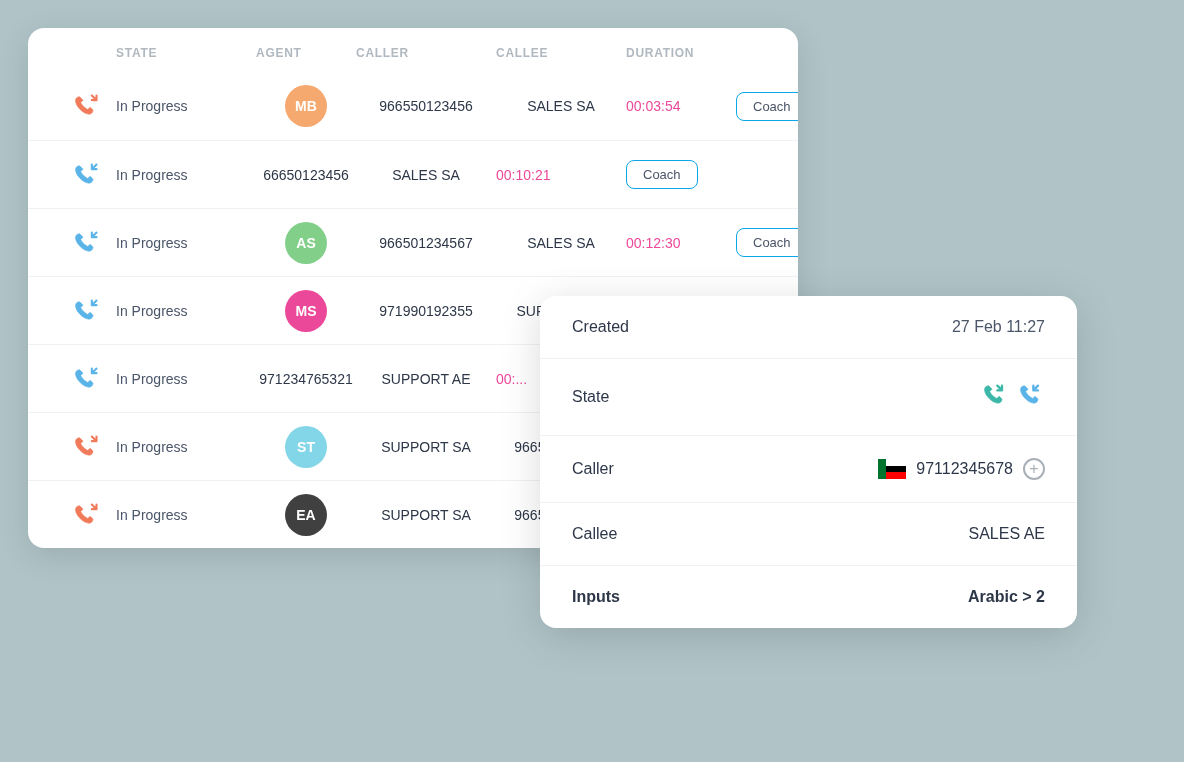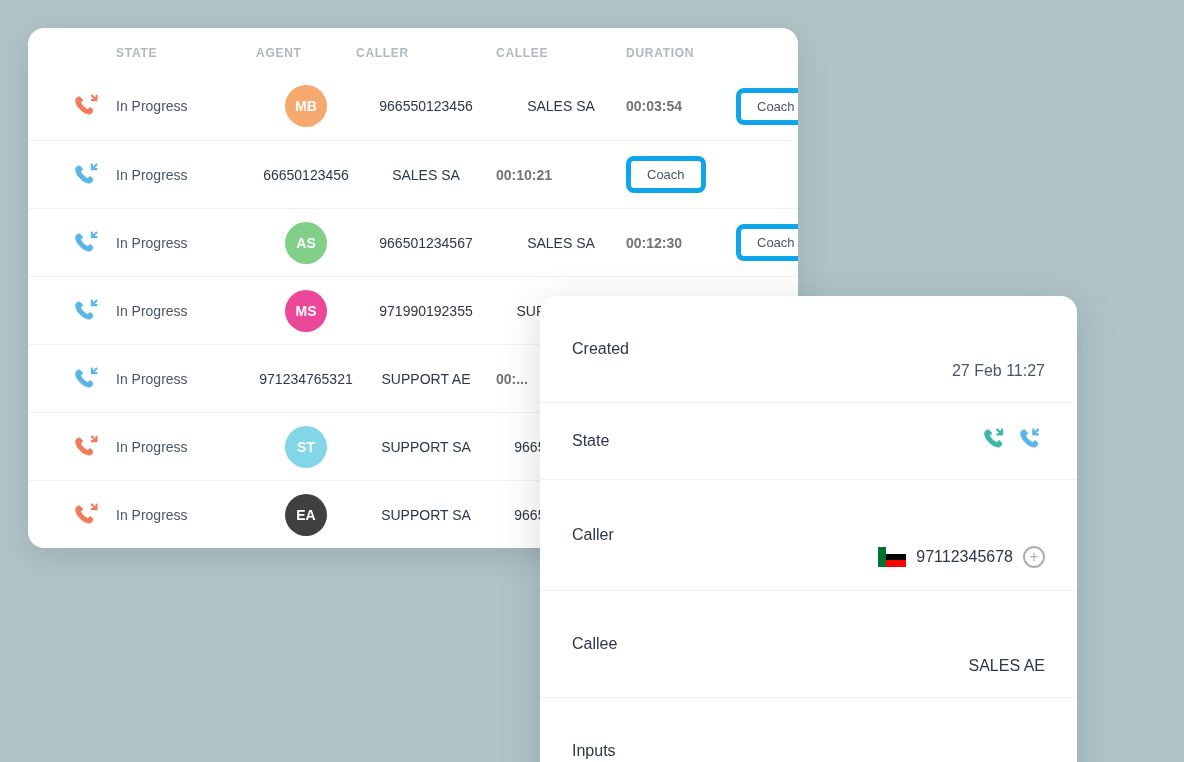--- a/index.html
+++ b/index.html
@@ -80,32 +80,31 @@
       color: #fff;
     }
 
     .number-text {
       color: #2d3748;
       font-size: 14px;
       text-align: center;
     }
 
     .duration-text {
-      color: #737373;
+      color: #ec4899;
       font-size: 14px;
-      font-weight: bold;
     }
 
     .action-buttons {
       display: flex;
       gap: 8px;
     }
 
     .btn-coach, .btn-join {
-      border: 5px solid #0ea5e9;
+      border: 1px solid #0ea5e9;
       background: #fff;
       border-radius: 8px;
       padding: 6px 16px;
       font-size: 13px;
       color: #4a5568;
       cursor: pointer;
       white-space: nowrap;
     }
 
     
@@ -124,34 +123,34 @@
     .detail-row {
       display: flex;
       align-items: center;
       justify-content: space-between;
       padding: 22px 32px;
       border-bottom: 1px solid #f0f2f4;
     }
 
     .detail-row:last-child {
       border-bottom: none;
+      font-weight: bold;
     }
 
     .detail-label {
       color: #2d3748;
       font-size: 16px;
     }
 
     .detail-value {
       color: #2d3748;
       font-size: 16px;
       display: flex;
       align-items: center;
       gap: 10px;
-      margin-top: 44px;
     }
 
     .detail-value.timestamp {
       color: #4a5568;
     }
 
     
     .state-icons {
       display: flex;
       align-items: center;

